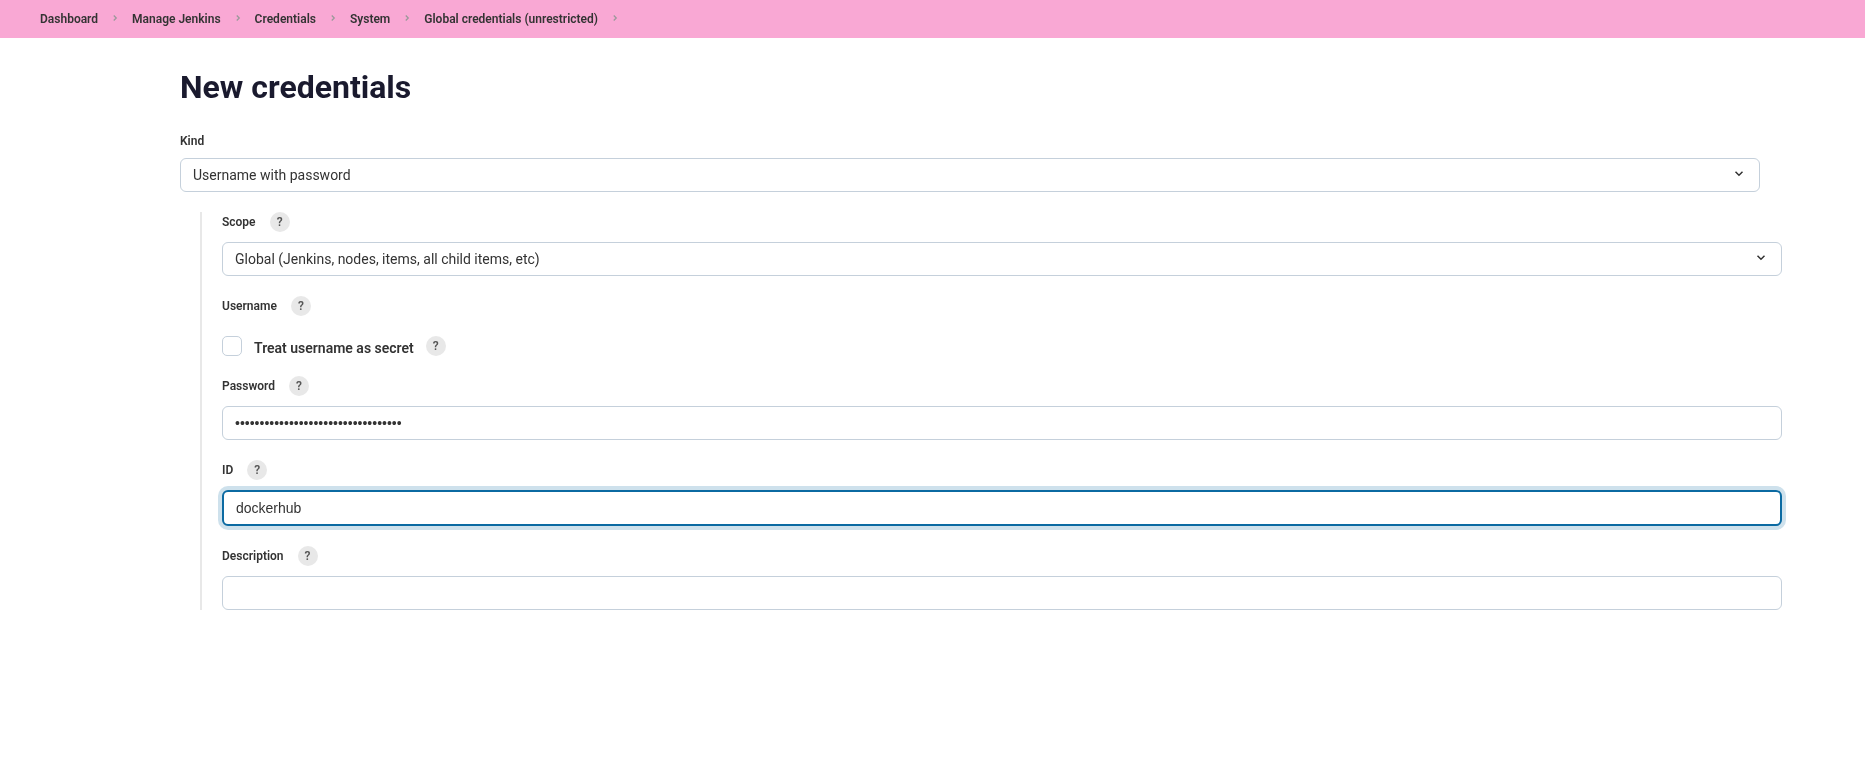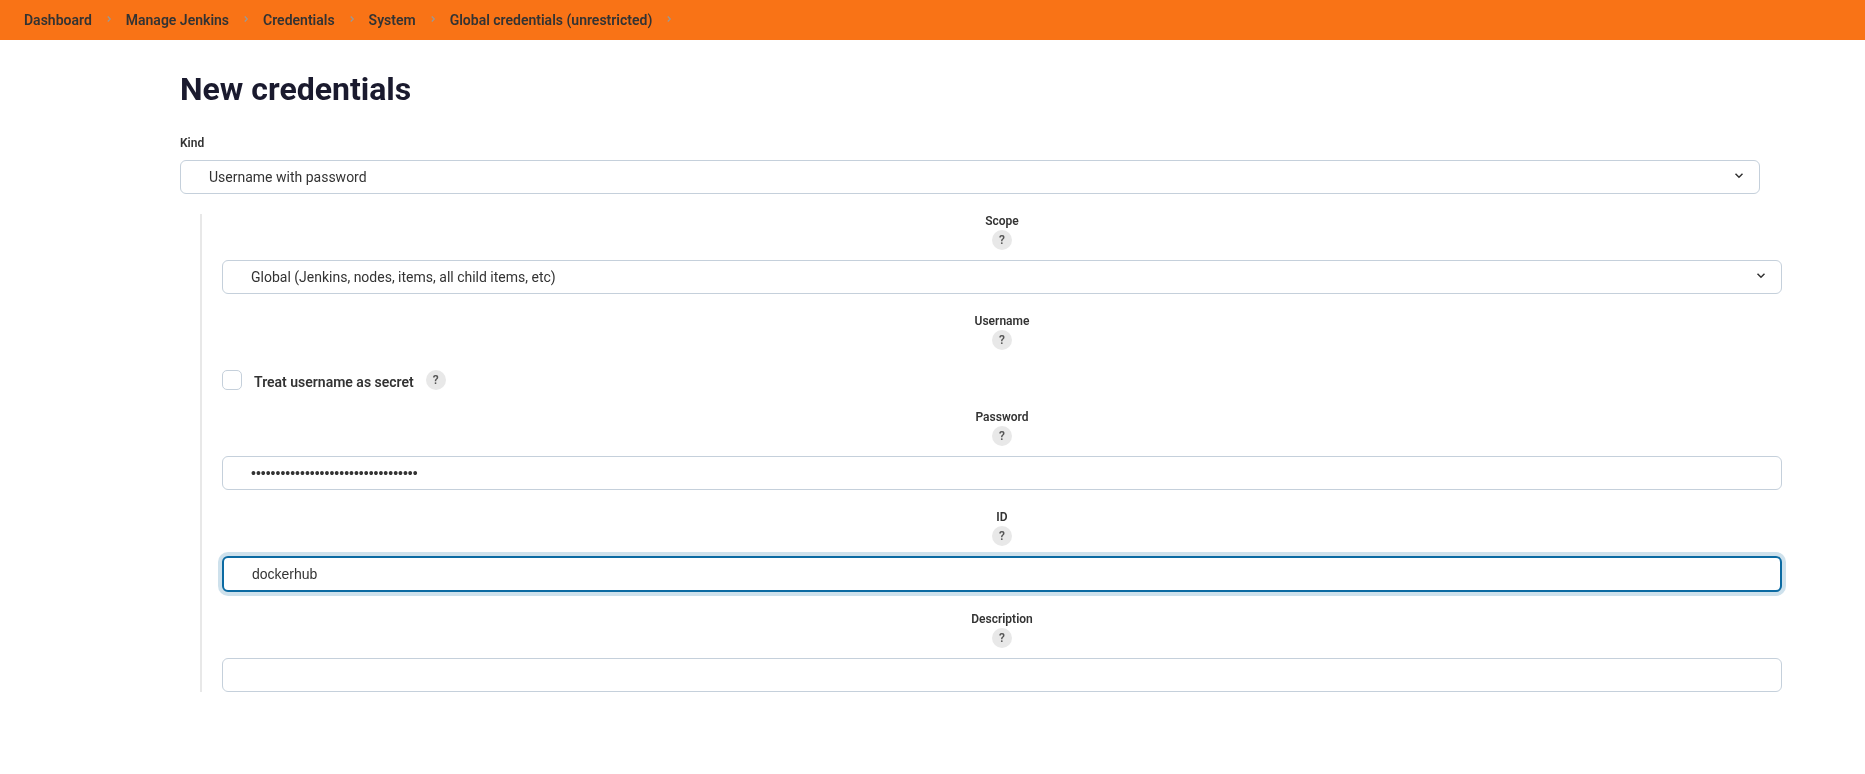--- a/index.html
+++ b/index.html
@@ -6,26 +6,26 @@
       box-sizing: border-box;
       margin: 0;
       padding: 0;
     }
     body {
       font-family: -apple-system, BlinkMacSystemFont, "Segoe UI", Roboto, "Helvetica Neue", Arial, sans-serif;
       background: #ffffff;
       color: #333;
     }
     .breadcrumb-bar {
-      background: #f97316;
-      padding: 12px 24px;
+      background: #f9a8d4;
+      padding: 12px 40px;
       display: flex;
       align-items: center;
       gap: 8px;
-      font-size: 14px;
+      font-size: 12px;
     }
     .breadcrumb-item {
       color: #333;
       font-weight: 600;
       cursor: pointer;
       text-decoration: none;
     }
     .breadcrumb-sep {
       color: #999;
       font-size: 12px;
@@ -47,23 +47,22 @@
     .form-label {
       display: block;
       font-size: 12px;
       font-weight: 600;
       color: #333;
       margin-bottom: 10px;
     }
     .label-row {
       display: flex;
       align-items: center;
-      gap: 2px;
+      gap: 14px;
       margin-bottom: 10px;
-      flex-direction: column;
     }
     .help-icon {
       display: inline-flex;
       align-items: center;
       justify-content: center;
       width: 20px;
       height: 20px;
       border-radius: 50%;
       background: #e8e8e8;
       color: #555;
@@ -71,21 +70,21 @@
       font-weight: 600;
       cursor: pointer;
     }
     .select-wrapper {
       position: relative;
       width: 100%;
     }
     .form-select,
     .form-input {
       width: 100%;
-      padding: 8px 28px;
+      padding: 8px 12px;
       font-size: 14px;
       border: 1px solid #c5d0db;
       border-radius: 6px;
       background: #ffffff;
       color: #333;
       appearance: none;
       outline: none;
     }
     .form-select {
       padding-right: 40px;

